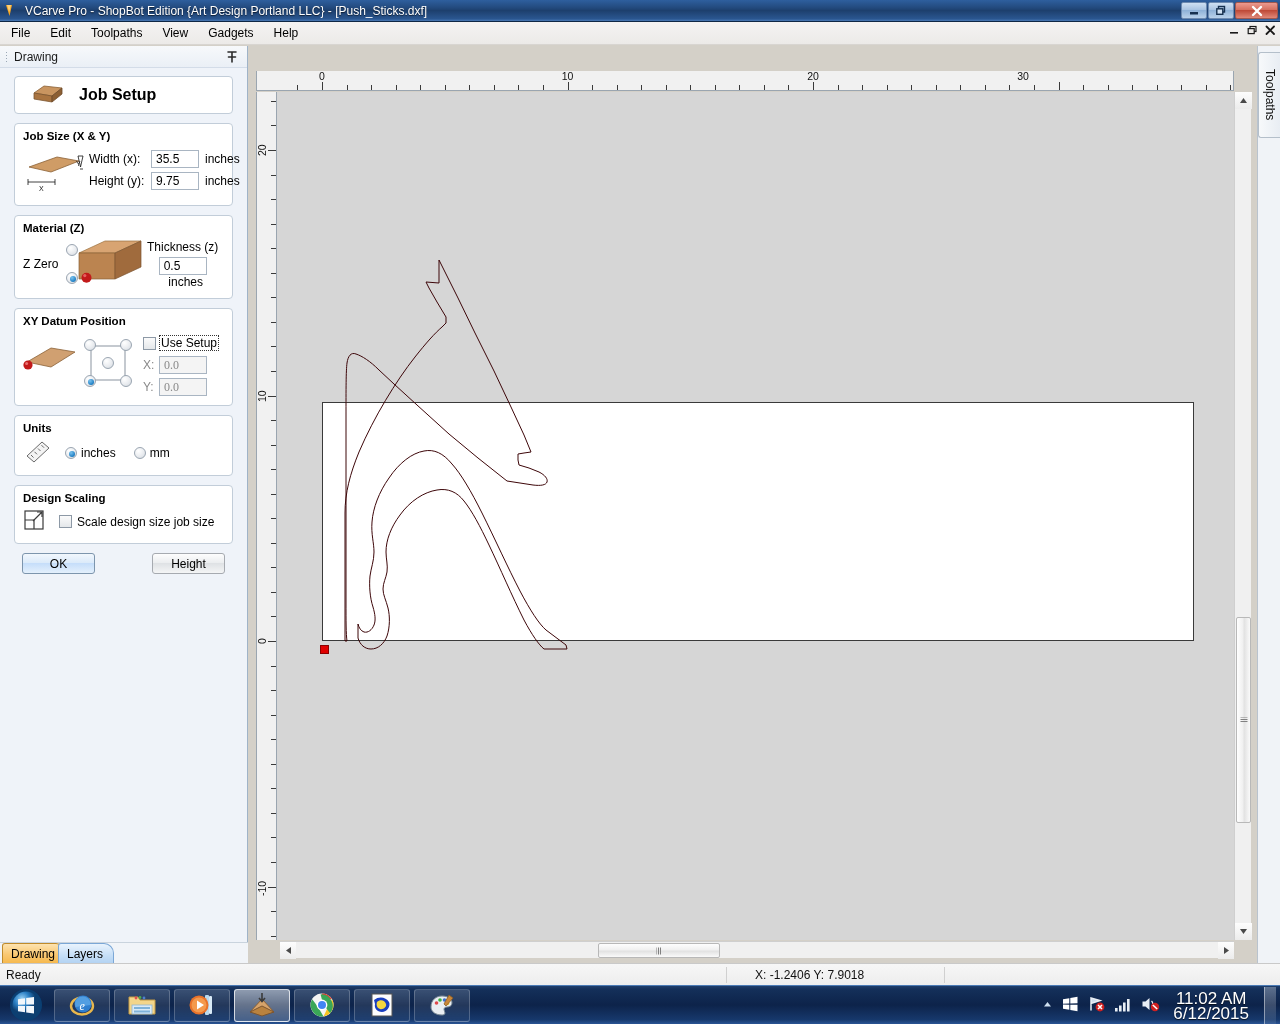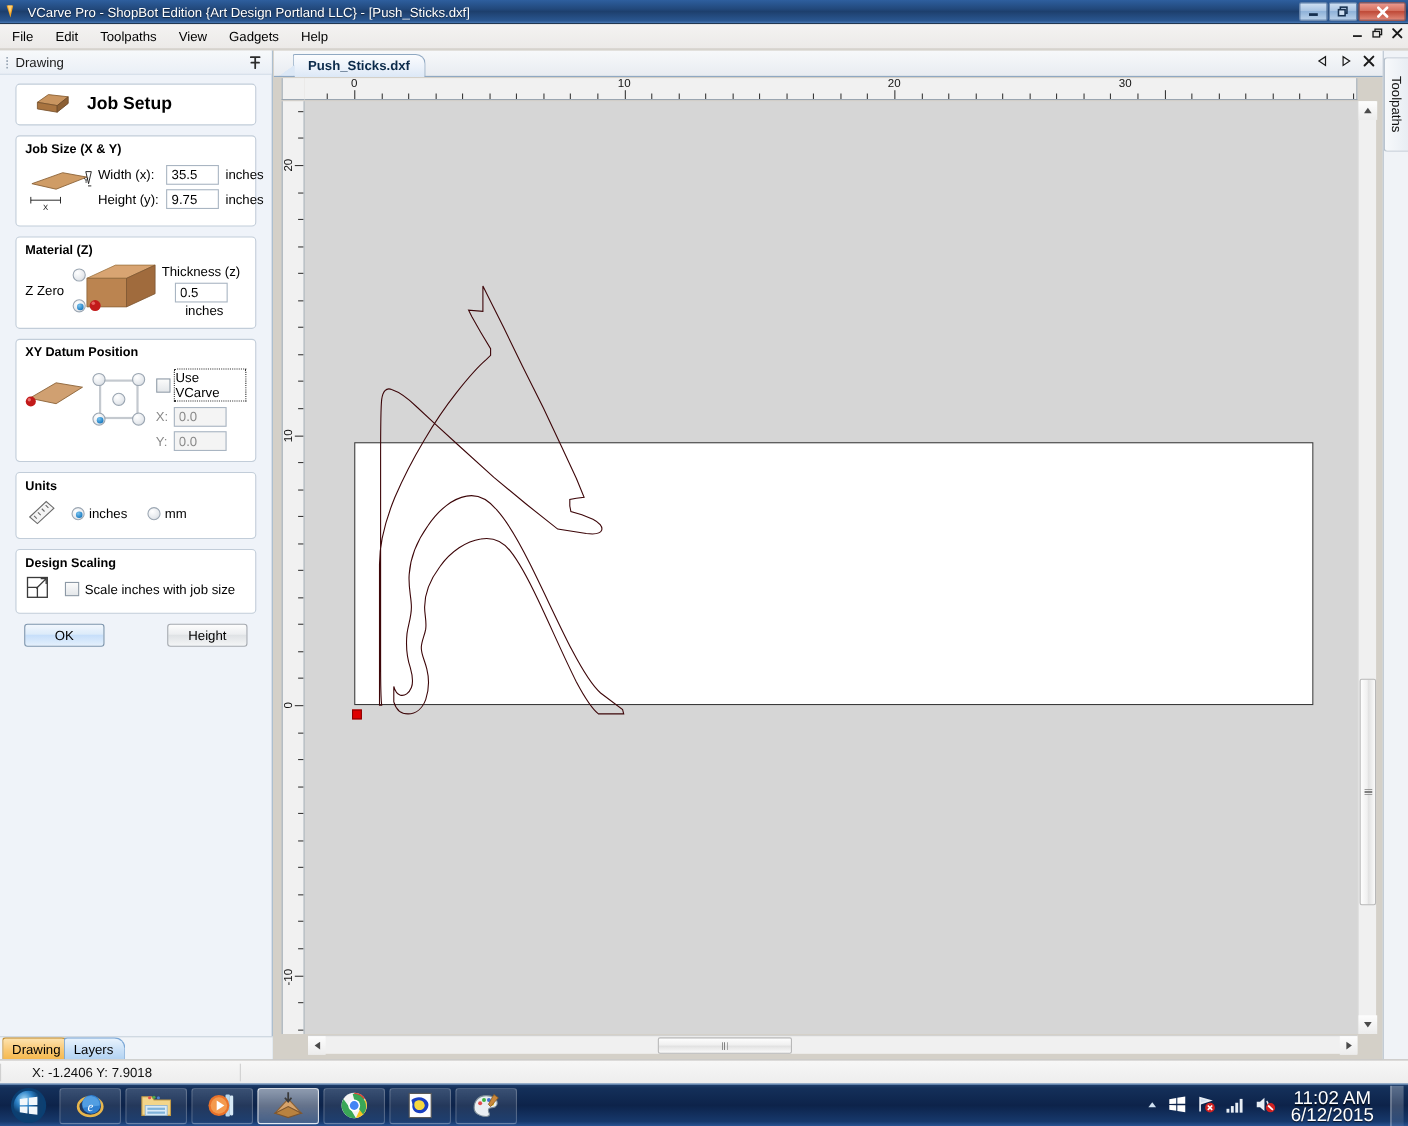--- a/index.html
+++ b/index.html
@@ -103,21 +103,21 @@
   }
   .job-setup-label { font-weight: bold; font-size: 16px; margin-left: 14px; }
 
   .fieldrow { display: flex; align-items: center; margin-bottom: 4px; }
   .flabel { font-size: 12px; color: #000; }
   .finput {
     border: 1px solid #a9b5c2; background: #fff; height: 18px;
     font-size: 12px; padding: 0 4px; color: #000;
     font-family: "Liberation Sans", sans-serif;
   }
-  .finput.dim { color: #8a8a8a; background: #f4f4f4; }
+  .finput.dim { color: #8a8a8a; background: #f4f4f4; font-family: Liberation Serif, serif; }
   .unit { font-size: 12px; color: #000; margin-left: 6px; }
 
   .radio {
     width: 12px; height: 12px; border-radius: 50%;
     border: 1px solid #9aa5b1;
     background: radial-gradient(circle at 35% 30%, #ffffff 0%, #e7eaee 60%, #cdd3da 100%);
     display: inline-block; position: relative; flex: 0 0 auto;
   }
   .radio.on::after {
     content: ''; position: absolute; left: 3px; top: 3px;
@@ -467,21 +467,21 @@
             <div style="position:absolute;left:7px;top:7px;width:36px;height:36px;border:2px solid #c4c9cf;"></div>
             <span class="radio" style="position:absolute;left:1px;top:1px;"></span>
             <span class="radio" style="position:absolute;left:37px;top:1px;"></span>
             <span class="radio" style="position:absolute;left:19px;top:19px;"></span>
             <span class="radio on" style="position:absolute;left:1px;top:37px;"></span>
             <span class="radio" style="position:absolute;left:37px;top:37px;"></span>
           </div>
           <div style="margin-top:3px;">
             <div style="display:flex;align-items:center;margin-bottom:5px;">
               <span class="checkbox"></span>
-              <span class="flabel" style="margin-left:3px;border:1px dotted #333;padding:0 1px;">Use VCarve</span>
+              <span class="flabel" style="margin-left:3px;border:1px dotted #333;padding:0 1px;">Use Setup</span>
             </div>
             <div class="fieldrow">
               <span class="flabel" style="width:16px;color:#8a8a8a;">X:</span>
               <input class="finput dim" style="width: 48px;" value="0.0">
             </div>
             <div class="fieldrow" style="margin-bottom:0;">
               <span class="flabel" style="width:16px;color:#8a8a8a;">Y:</span>
               <input class="finput dim" style="width: 48px;" value="0.0">
             </div>
           </div>
@@ -508,56 +508,36 @@
         <div class="group-title">Design Scaling</div>
         <div style="display:flex;align-items:center;padding:2px 8px 9px 8px;">
           <span style="margin-right:14px;">
             <svg width="22" height="22" viewBox="0 0 22 22">
               <rect x="2" y="2" width="18" height="18" fill="none" stroke="#3a3a3a" stroke-width="1.2"></rect>
               <path d="M2,11 L11,11 L11,20" stroke="#3a3a3a" stroke-width="1.2" fill="none"></path>
               <path d="M10,12 L19,3 M14,3 L19,3 L19,8" stroke="#3a3a3a" stroke-width="1.2" fill="none"></path>
             </svg>
           </span>
           <span class="checkbox"></span>
-          <span class="flabel" style="margin-left:5px;">Scale inches with job size</span>
+          <span class="flabel" style="margin-left:5px;">Scale design size job size</span>
         </div>
       </div>
 
       <div class="btnrow">
         <div class="btn">OK</div>
         <div class="btn plain">Height</div>
       </div>
     </div>
 
     <div class="doc-tabs">
       <div class="dtab" style="left:2px;">Drawing</div>
       <div class="dtab blue" style="left:58px;">Layers</div>
     </div>
   </div>
 
-  <div class="doctabbar">
-    <div class="doctab">Push_Sticks.dxf</div>
-    <div class="tabctl">
-      <span>
-        <svg width="11" height="11" viewBox="0 0 11 11">
-            <polygon points="8,1.5 8,9.5 2,5.5" fill="none" stroke="#1a1a1a" stroke-width="1.1"></polygon>
-          </svg>
-      </span>
-      <span>
-        <svg width="11" height="11" viewBox="0 0 11 11">
-            <polygon points="3,1.5 3,9.5 9,5.5" fill="none" stroke="#1a1a1a" stroke-width="1.1"></polygon>
-          </svg>
-      </span>
-      <span>
-        <svg width="11" height="11" viewBox="0 0 11 11">
-            <path d="M1.5,1.5 L9.5,9.5 M9.5,1.5 L1.5,9.5" stroke="#1a1a1a" stroke-width="1.8" stroke-linecap="round"></path>
-          </svg>
-      </span>
-    </div>
-  </div>
 
   <div class="ruler-corner"></div>
   <div class="rulerH" id="rulerH">
       <div class="tickH" style="left: 20.45px; height: 5px;"></div>
       <div class="tickH" style="left: 45px; height: 8px;"></div>
       <div class="rlabelH" style="left: 45px;">0</div>
       <div class="tickH" style="left: 69.55px; height: 5px;"></div>
       <div class="tickH" style="left: 94.1px; height: 5px;"></div>
       <div class="tickH" style="left: 118.65px; height: 5px;"></div>
       <div class="tickH" style="left: 143.2px; height: 5px;"></div>
@@ -703,20 +683,21 @@
         </svg>
     </div>
   </div>
 
   <div class="rightstrip"></div>
   <div class="rtab">
     <span>Toolpaths</span>
   </div>
 
   <div class="statusbar">
+    <span style="margin-left:6px;width:720px;">Ready</span>
     <span class="sb-sep"></span>
     <span style="margin-left:28px;">X: -1.2406 Y:  7.9018</span>
     <span class="sb-sep" style="margin-left:80px;"></span>
   </div>
 
   <div class="taskbar">
     <div class="startorb">
       <svg width="34" height="34" viewBox="0 0 34 34">
         <circle cx="17" cy="17" r="16" fill="#0b3f72"></circle>
         <circle cx="17" cy="17" r="13.5" fill="url(#og)"></circle>

